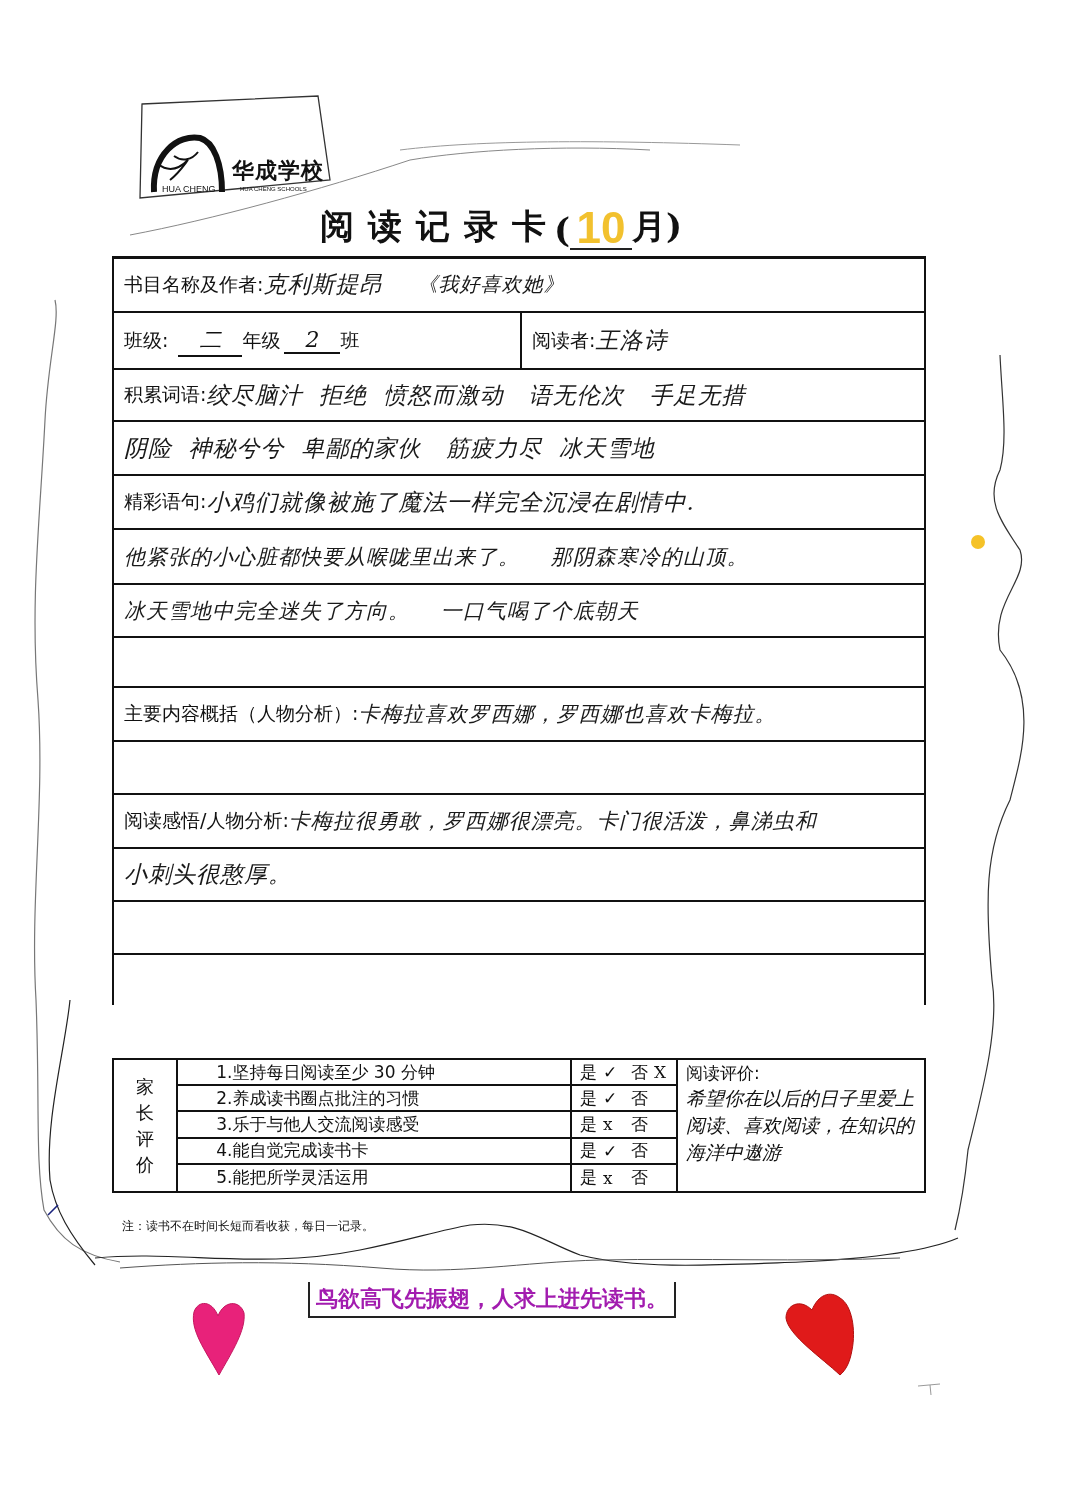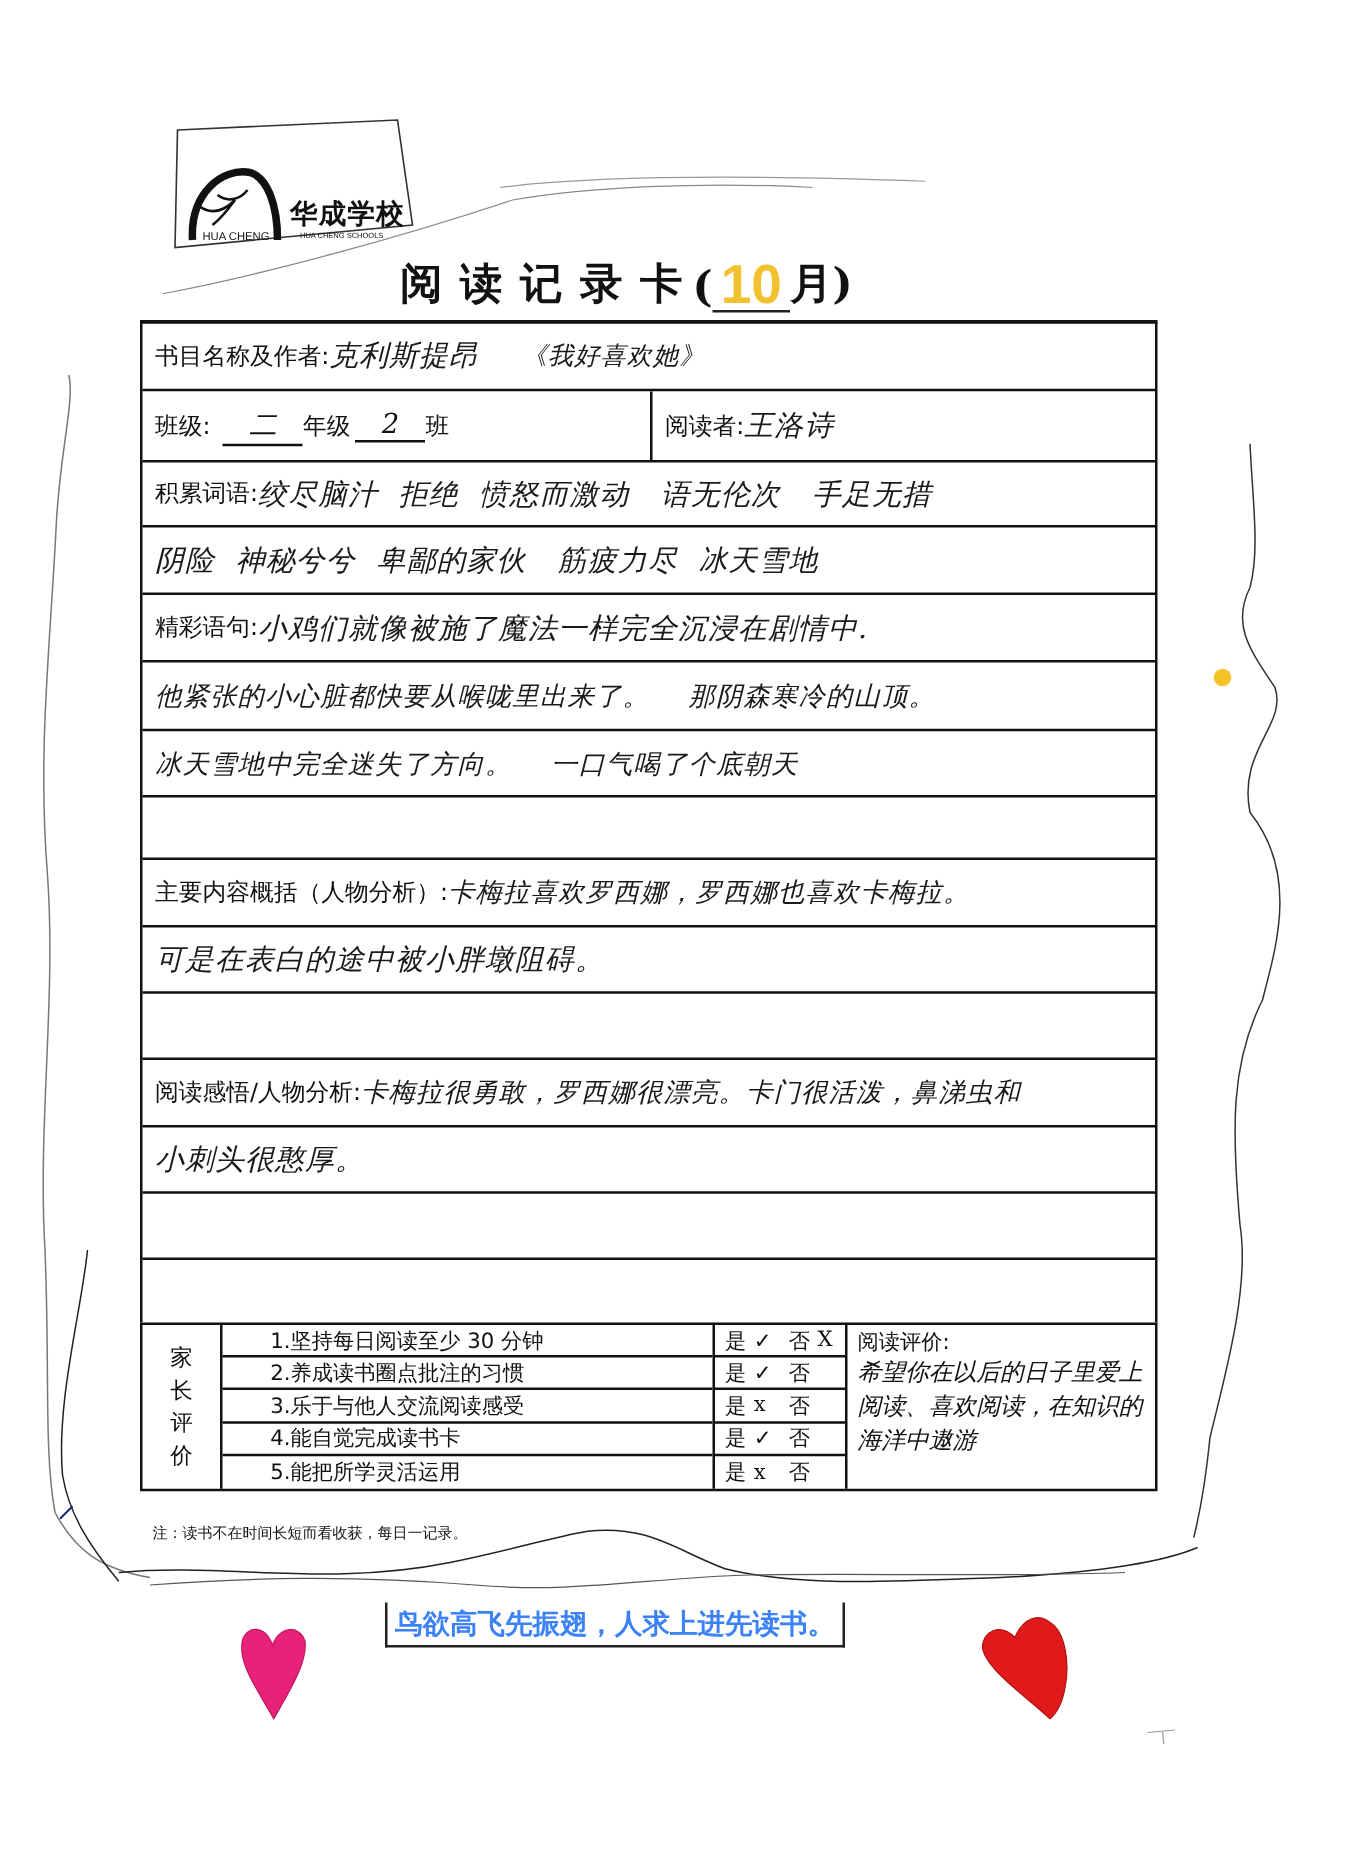--- a/index.html
+++ b/index.html
@@ -40,21 +40,21 @@
   .p-answers { width: 110px; border-right: 2px solid #111; }
   .p-row { height: 26.2px; border-bottom: 2px solid #111; display: flex; align-items: center; font-size: 17px; padding-left: 38px; font-family: "DejaVu Sans", sans-serif; }
   .p-row:last-child { border-bottom: none; }
   .p-answers .p-row { padding-left: 8px; gap: 6px; }
   .mark { font-family: "DejaVu Serif", serif; font-size: 17px; width: 22px; display: inline-block; }
   .p-eval { flex: 1; padding: 2px 8px; position: relative; }
   .p-eval .ev-label { font-size: 17px; display: block; }
   .p-eval .ev-text { font-family: "DejaVu Serif", serif; font-style: italic; font-size: 19px; line-height: 27px; display: block; white-space: normal; width: 230px; }
 
   .note { position: absolute; left: 122px; top: 1218px; font-size: 12px; color: #111; }
-  .motto { position: absolute; left: 308px; top: 1282px; padding: 2px 6px; border: 2px solid #222; border-top: none; font-family: Liberation Sans, sans-serif; font-weight: bold; font-size: 22px; color: #3b82f6; }
+  .motto { position: absolute; left: 308px; top: 1282px; padding: 2px 6px; border: 2px solid #222; border-top: none; font-family: Liberation Sans, sans-serif; font-weight: bold; font-size: 22px; color: #a21caf; }
 </style>
 </head>
 <body>
 
 <svg class="doodle" viewBox="0 0 1080 1487">
 
   <path d="M142 104 L318 96 L330 180 L140 198 Z" fill="none" stroke="#333" stroke-width="1.3"></path>
   <path d="M130 235 C210 220 320 190 410 160 C470 150 560 145 650 150" fill="none" stroke="#888" stroke-width="1"></path>
   <path d="M400 150 C480 140 600 140 740 145" fill="none" stroke="#999" stroke-width="1"></path>
 
@@ -134,23 +134,20 @@
   </div>
   <div class="row" style="height:50px">
     <span class="hand"></span>
   </div>
 
   <div class="row" style="height:54px">
     <span class="label">主要内容概括（人物分析）:</span>
     <span class="hand" style="font-size:21px">卡梅拉喜欢罗西娜，罗西娜也喜欢卡梅拉。</span>
   </div>
   <div class="row" style="height:53px">
-    <span class="hand">可是在表白的途中被小胖墩阻碍。</span>
-  </div>
-  <div class="row" style="height:53px">
     <span class="hand"></span>
   </div>
 
   <div class="row" style="height:54px">
     <span class="label">阅读感悟/人物分析:</span>
     <span class="hand" style="font-size:21px">卡梅拉很勇敢，罗西娜很漂亮。卡门很活泼，鼻涕虫和</span>
   </div>
   <div class="row" style="height:53px">
     <span class="hand">小刺头很憨厚。</span>
   </div>

